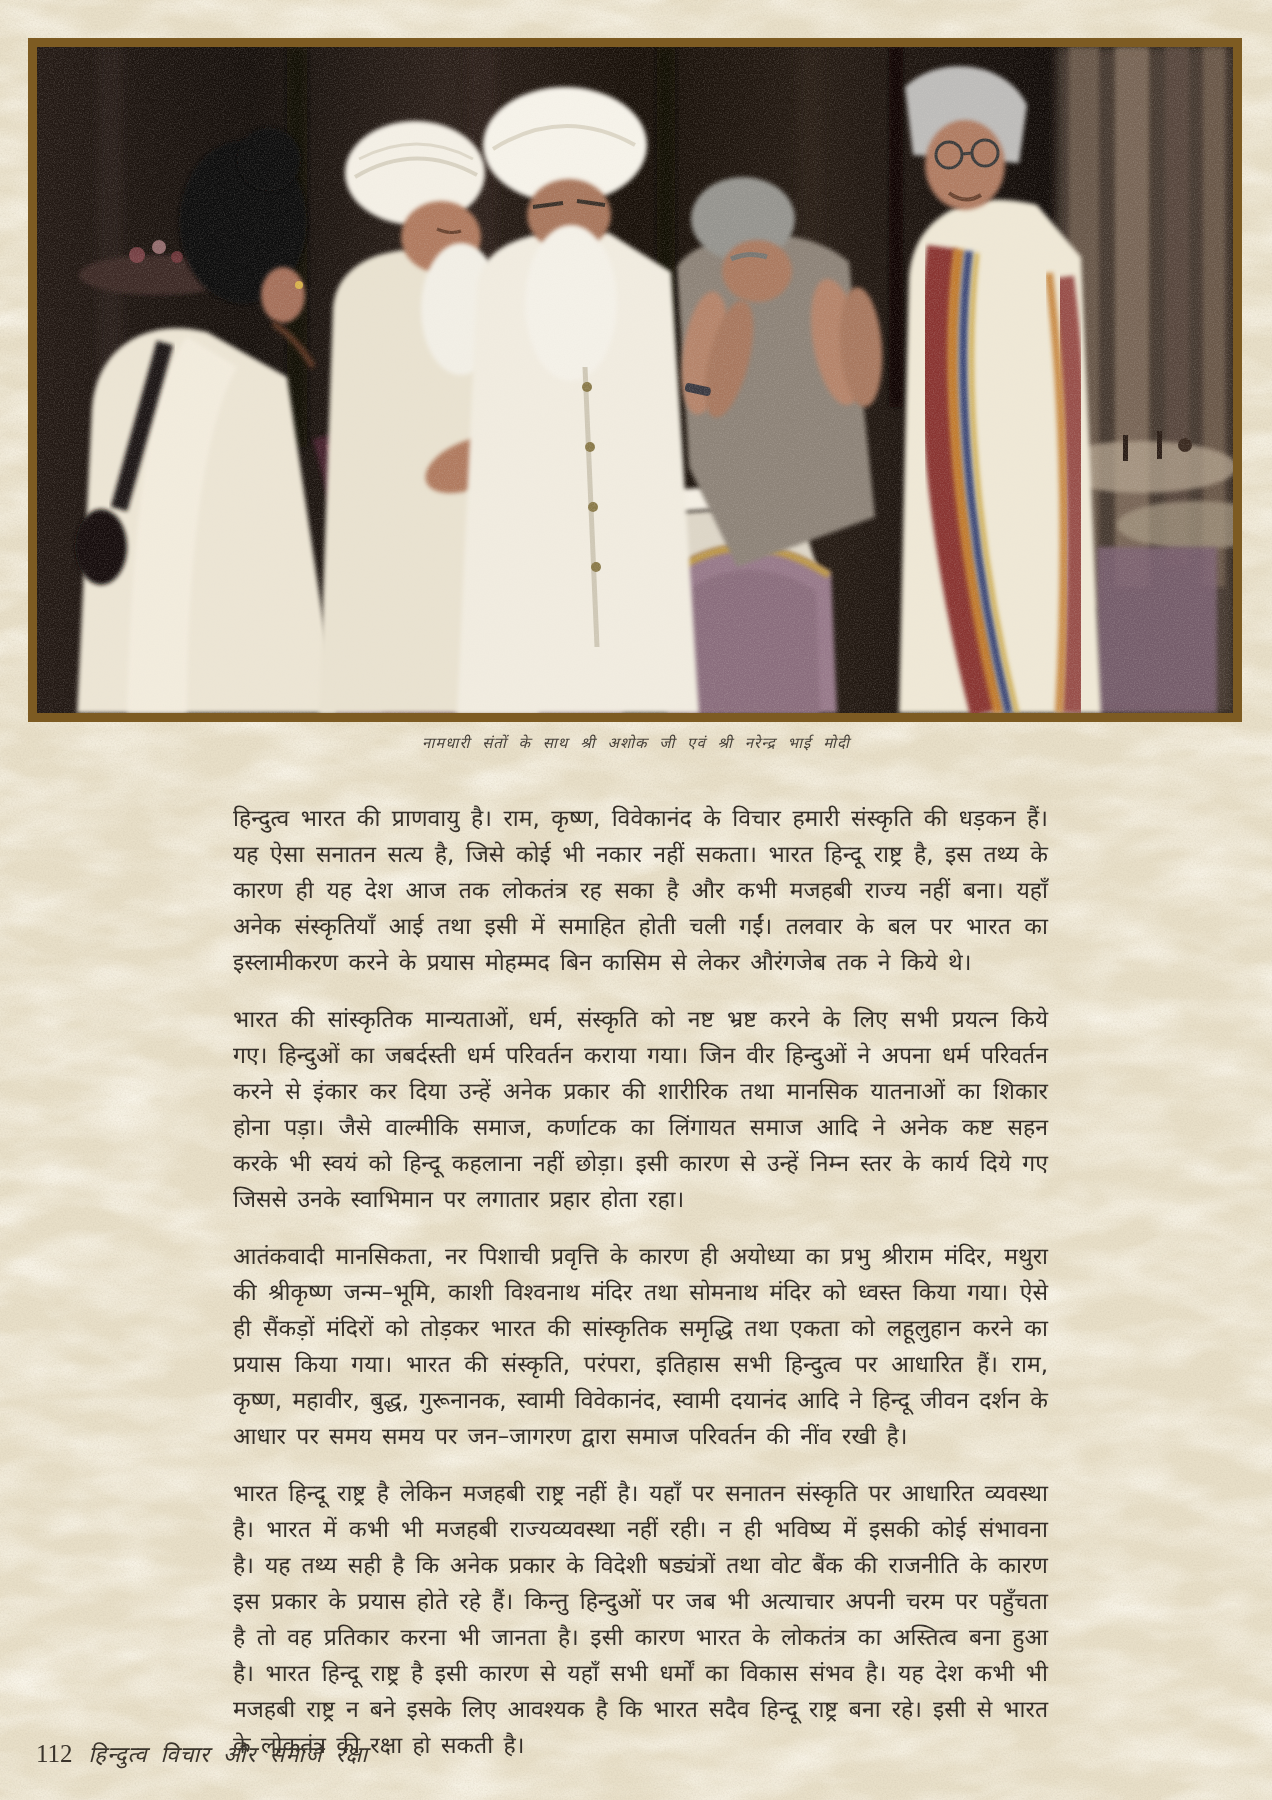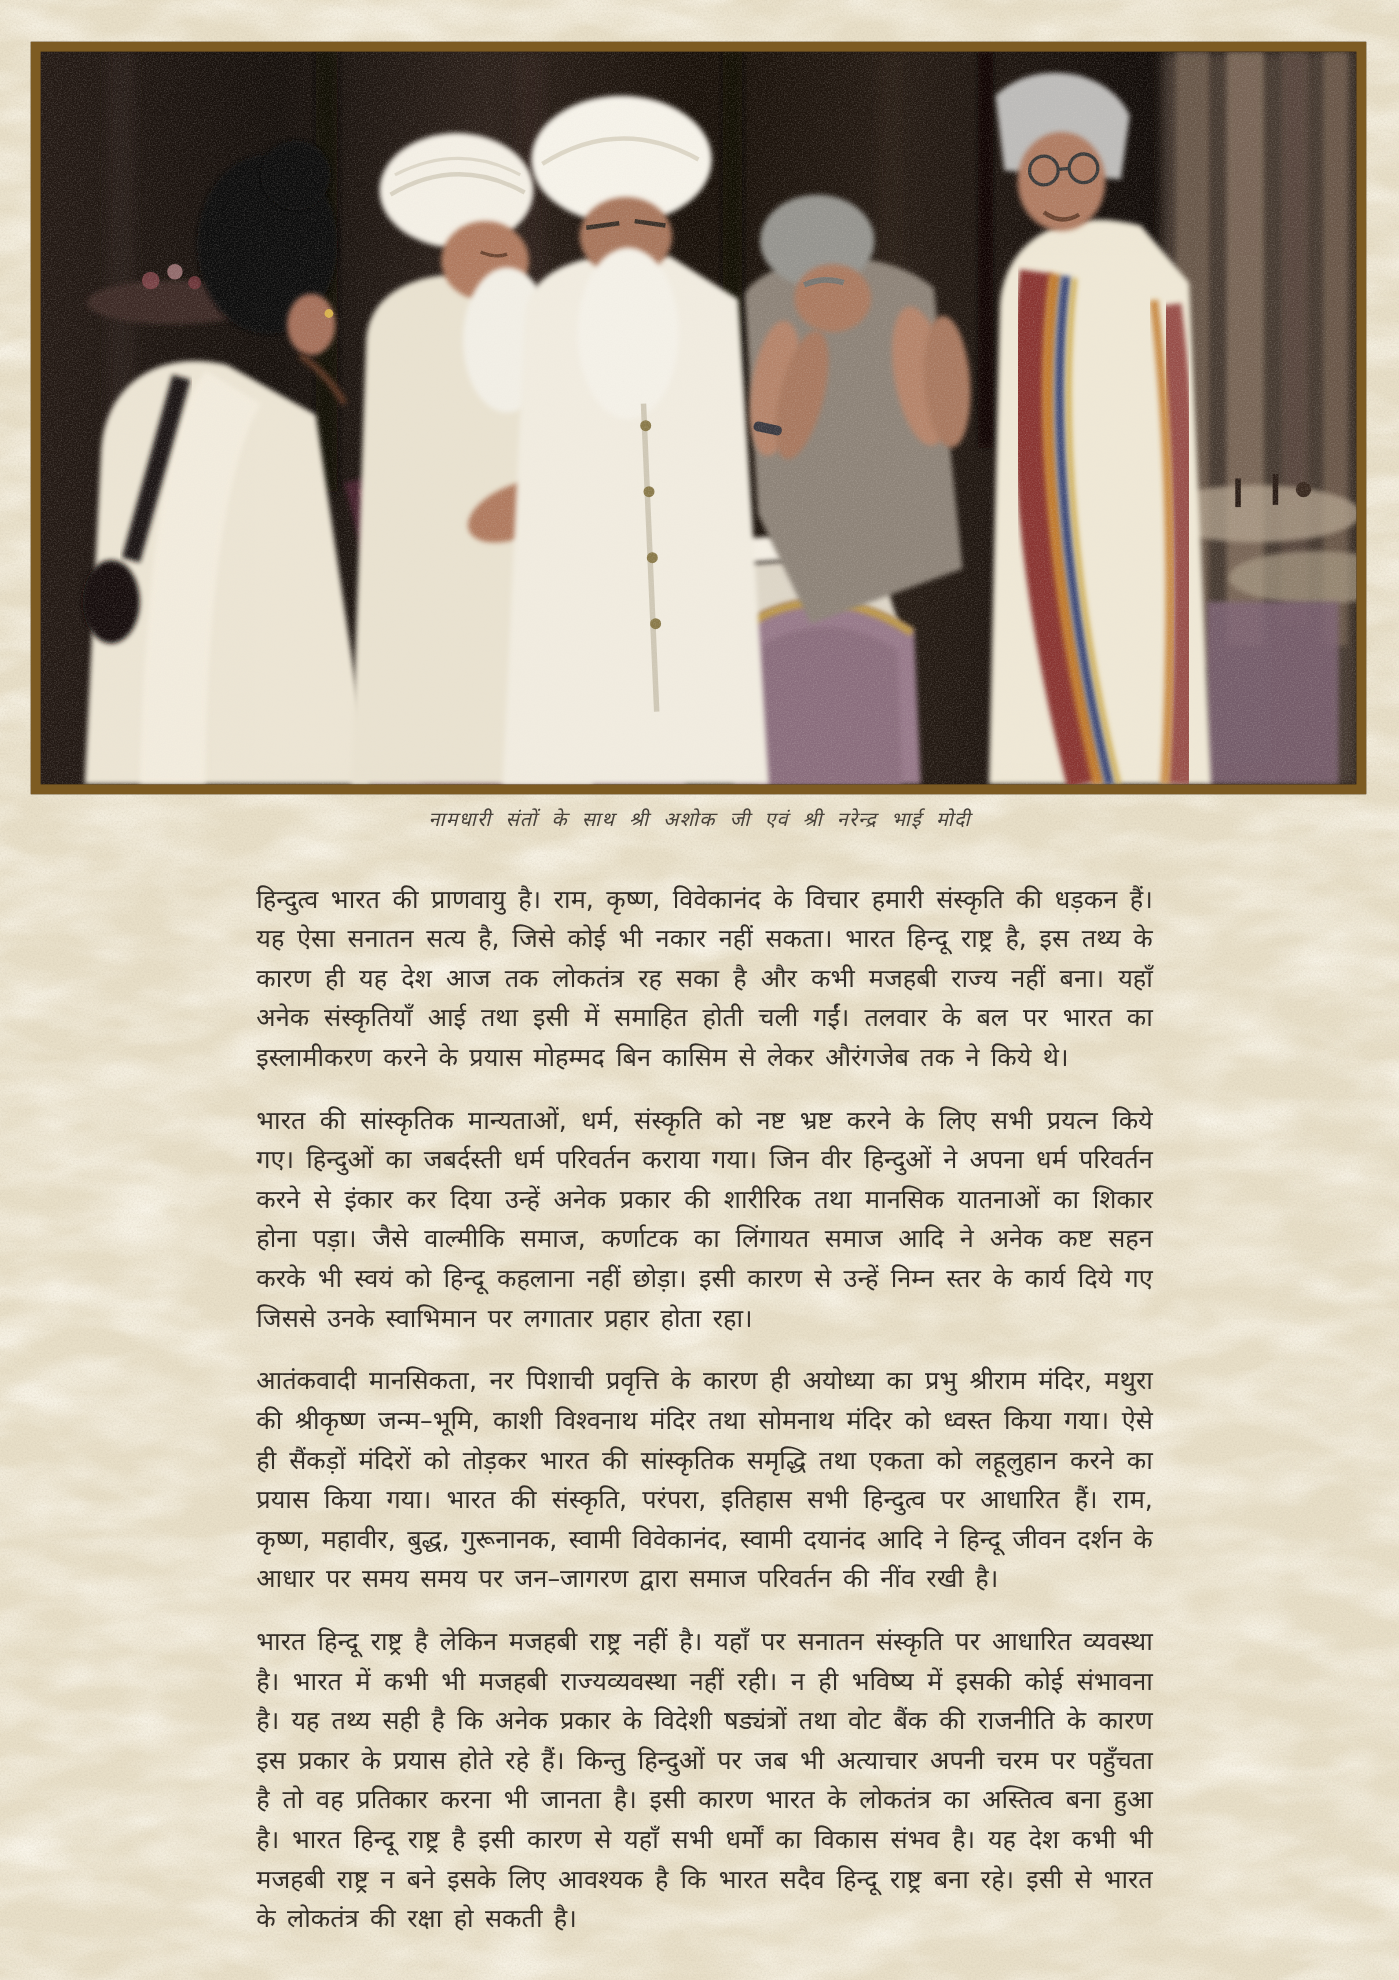--- a/index.html
+++ b/index.html
@@ -23,21 +23,21 @@
     box-sizing:border-box;
     box-shadow:inset 0 0 0 2px #3c2c10;
     background:#1f1713;
   }
   .photo-frame svg{display:block;width:100%;height:100%;}
   .photo-caption{
     position:absolute;left:0;top:732px;width:1272px;
     text-align:center;
     font-family:"DejaVu Serif","Liberation Serif",serif;
     font-style:italic;
-    font-size:18px;
+    font-size:15px;
     letter-spacing:1px;
     word-spacing:6px;
     color:#47413a;
   }
   .text-column{
     position:absolute;left:233px;top:784px;width:815px;
     font-size:23px;
     line-height:36px;
     text-align:justify;
     color:#352f29;
@@ -225,14 +225,18 @@
 
   <div class="photo-caption">नामधारी संतों के साथ श्री अशोक जी एवं श्री नरेन्द्र भाई मोदी</div>
 
   <div class="text-column">
     <p>हिन्दुत्व भारत की प्राणवायु है। राम, कृष्ण, विवेकानंद के विचार हमारी संस्कृति की धड़कन हैं। यह ऐसा सनातन सत्य है, जिसे कोई भी नकार नहीं सकता। भारत हिन्दू राष्ट्र है, इस तथ्य के कारण ही यह देश आज तक लोकतंत्र रह सका है और कभी मजहबी राज्य नहीं बना। यहाँ अनेक संस्कृतियाँ आई तथा इसी में समाहित होती चली गईं। तलवार के बल पर भारत का इस्लामीकरण करने के प्रयास मोहम्मद बिन कासिम से लेकर औरंगजेब तक ने किये थे।</p>
     <p>भारत की सांस्कृतिक मान्यताओं, धर्म, संस्कृति को नष्ट भ्रष्ट करने के लिए सभी प्रयत्न किये गए। हिन्दुओं का जबर्दस्ती धर्म परिवर्तन कराया गया। जिन वीर हिन्दुओं ने अपना धर्म परिवर्तन करने से इंकार कर दिया उन्हें अनेक प्रकार की शारीरिक तथा मानसिक यातनाओं का शिकार होना पड़ा। जैसे वाल्मीकि समाज, कर्णाटक का लिंगायत समाज आदि ने अनेक कष्ट सहन करके भी स्वयं को हिन्दू कहलाना नहीं छोड़ा। इसी कारण से उन्हें निम्न स्तर के कार्य दिये गए जिससे उनके स्वाभिमान पर लगातार प्रहार होता रहा।</p>
     <p>आतंकवादी मानसिकता, नर पिशाची प्रवृत्ति के कारण ही अयोध्या का प्रभु श्रीराम मंदिर, मथुरा की श्रीकृष्ण जन्म–भूमि, काशी विश्वनाथ मंदिर तथा सोमनाथ मंदिर को ध्वस्त किया गया। ऐसे ही सैंकड़ों मंदिरों को तोड़कर भारत की सांस्कृतिक समृद्धि तथा एकता को लहूलुहान करने का प्रयास किया गया। भारत की संस्कृति, परंपरा, इतिहास सभी हिन्दुत्व पर आधारित हैं। राम, कृष्ण, महावीर, बुद्ध, गुरूनानक, स्वामी विवेकानंद, स्वामी दयानंद आदि ने हिन्दू जीवन दर्शन के आधार पर समय समय पर जन–जागरण द्वारा समाज परिवर्तन की नींव रखी है।</p>
     <p>भारत हिन्दू राष्ट्र है लेकिन मजहबी राष्ट्र नहीं है। यहाँ पर सनातन संस्कृति पर आधारित व्यवस्था है। भारत में कभी भी मजहबी राज्यव्यवस्था नहीं रही। न ही भविष्य में इसकी कोई संभावना है। यह तथ्य सही है कि अनेक प्रकार के विदेशी षड्यंत्रों तथा वोट बैंक की राजनीति के कारण इस प्रकार के प्रयास होते रहे हैं। किन्तु हिन्दुओं पर जब भी अत्याचार अपनी चरम पर पहुँचता है तो वह प्रतिकार करना भी जानता है। इसी कारण भारत के लोकतंत्र का अस्तित्व बना हुआ है। भारत हिन्दू राष्ट्र है इसी कारण से यहाँ सभी धर्मों का विकास संभव है। यह देश कभी भी मजहबी राष्ट्र न बने इसके लिए आवश्यक है कि भारत सदैव हिन्दू राष्ट्र बना रहे। इसी से भारत के लोकतंत्र की रक्षा हो सकती है।</p>
   </div>
 
+  <div class="footer">
+    <span class="pagenum">112</span>
+    <span class="booktitle">हिन्दुत्व विचार और समाज रक्षा</span>
+  </div>
 
 </div>
 
 </body></html>

